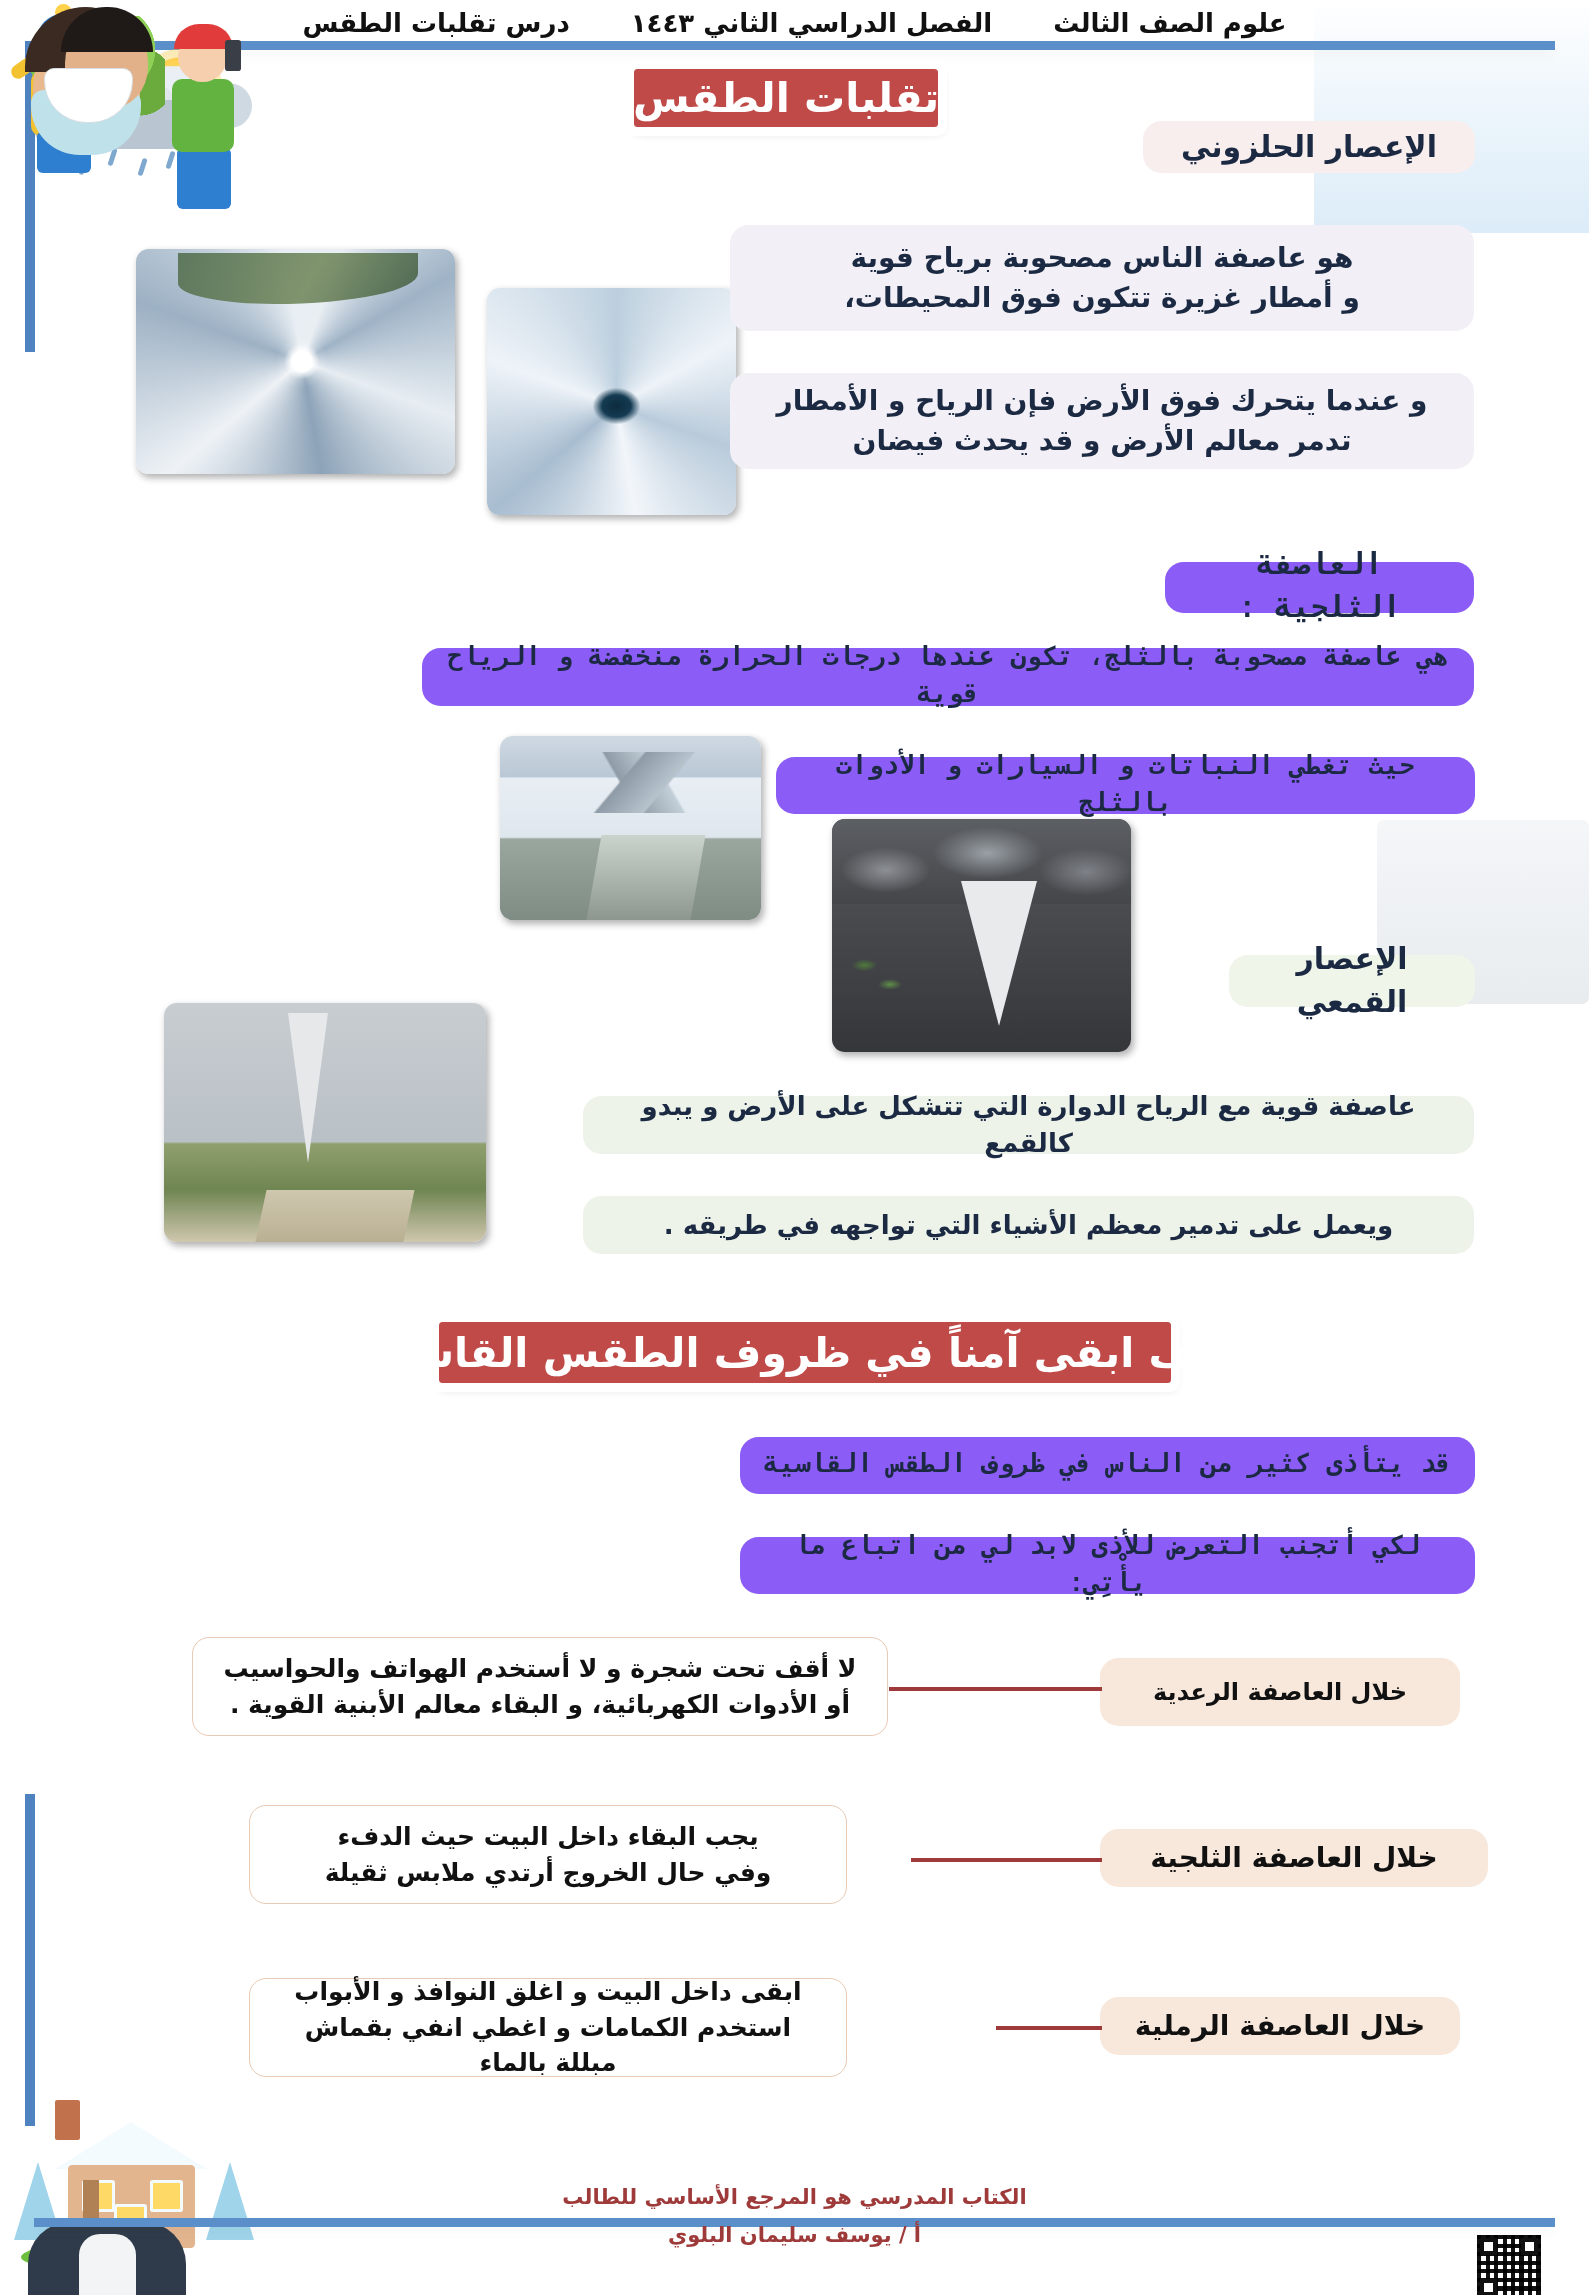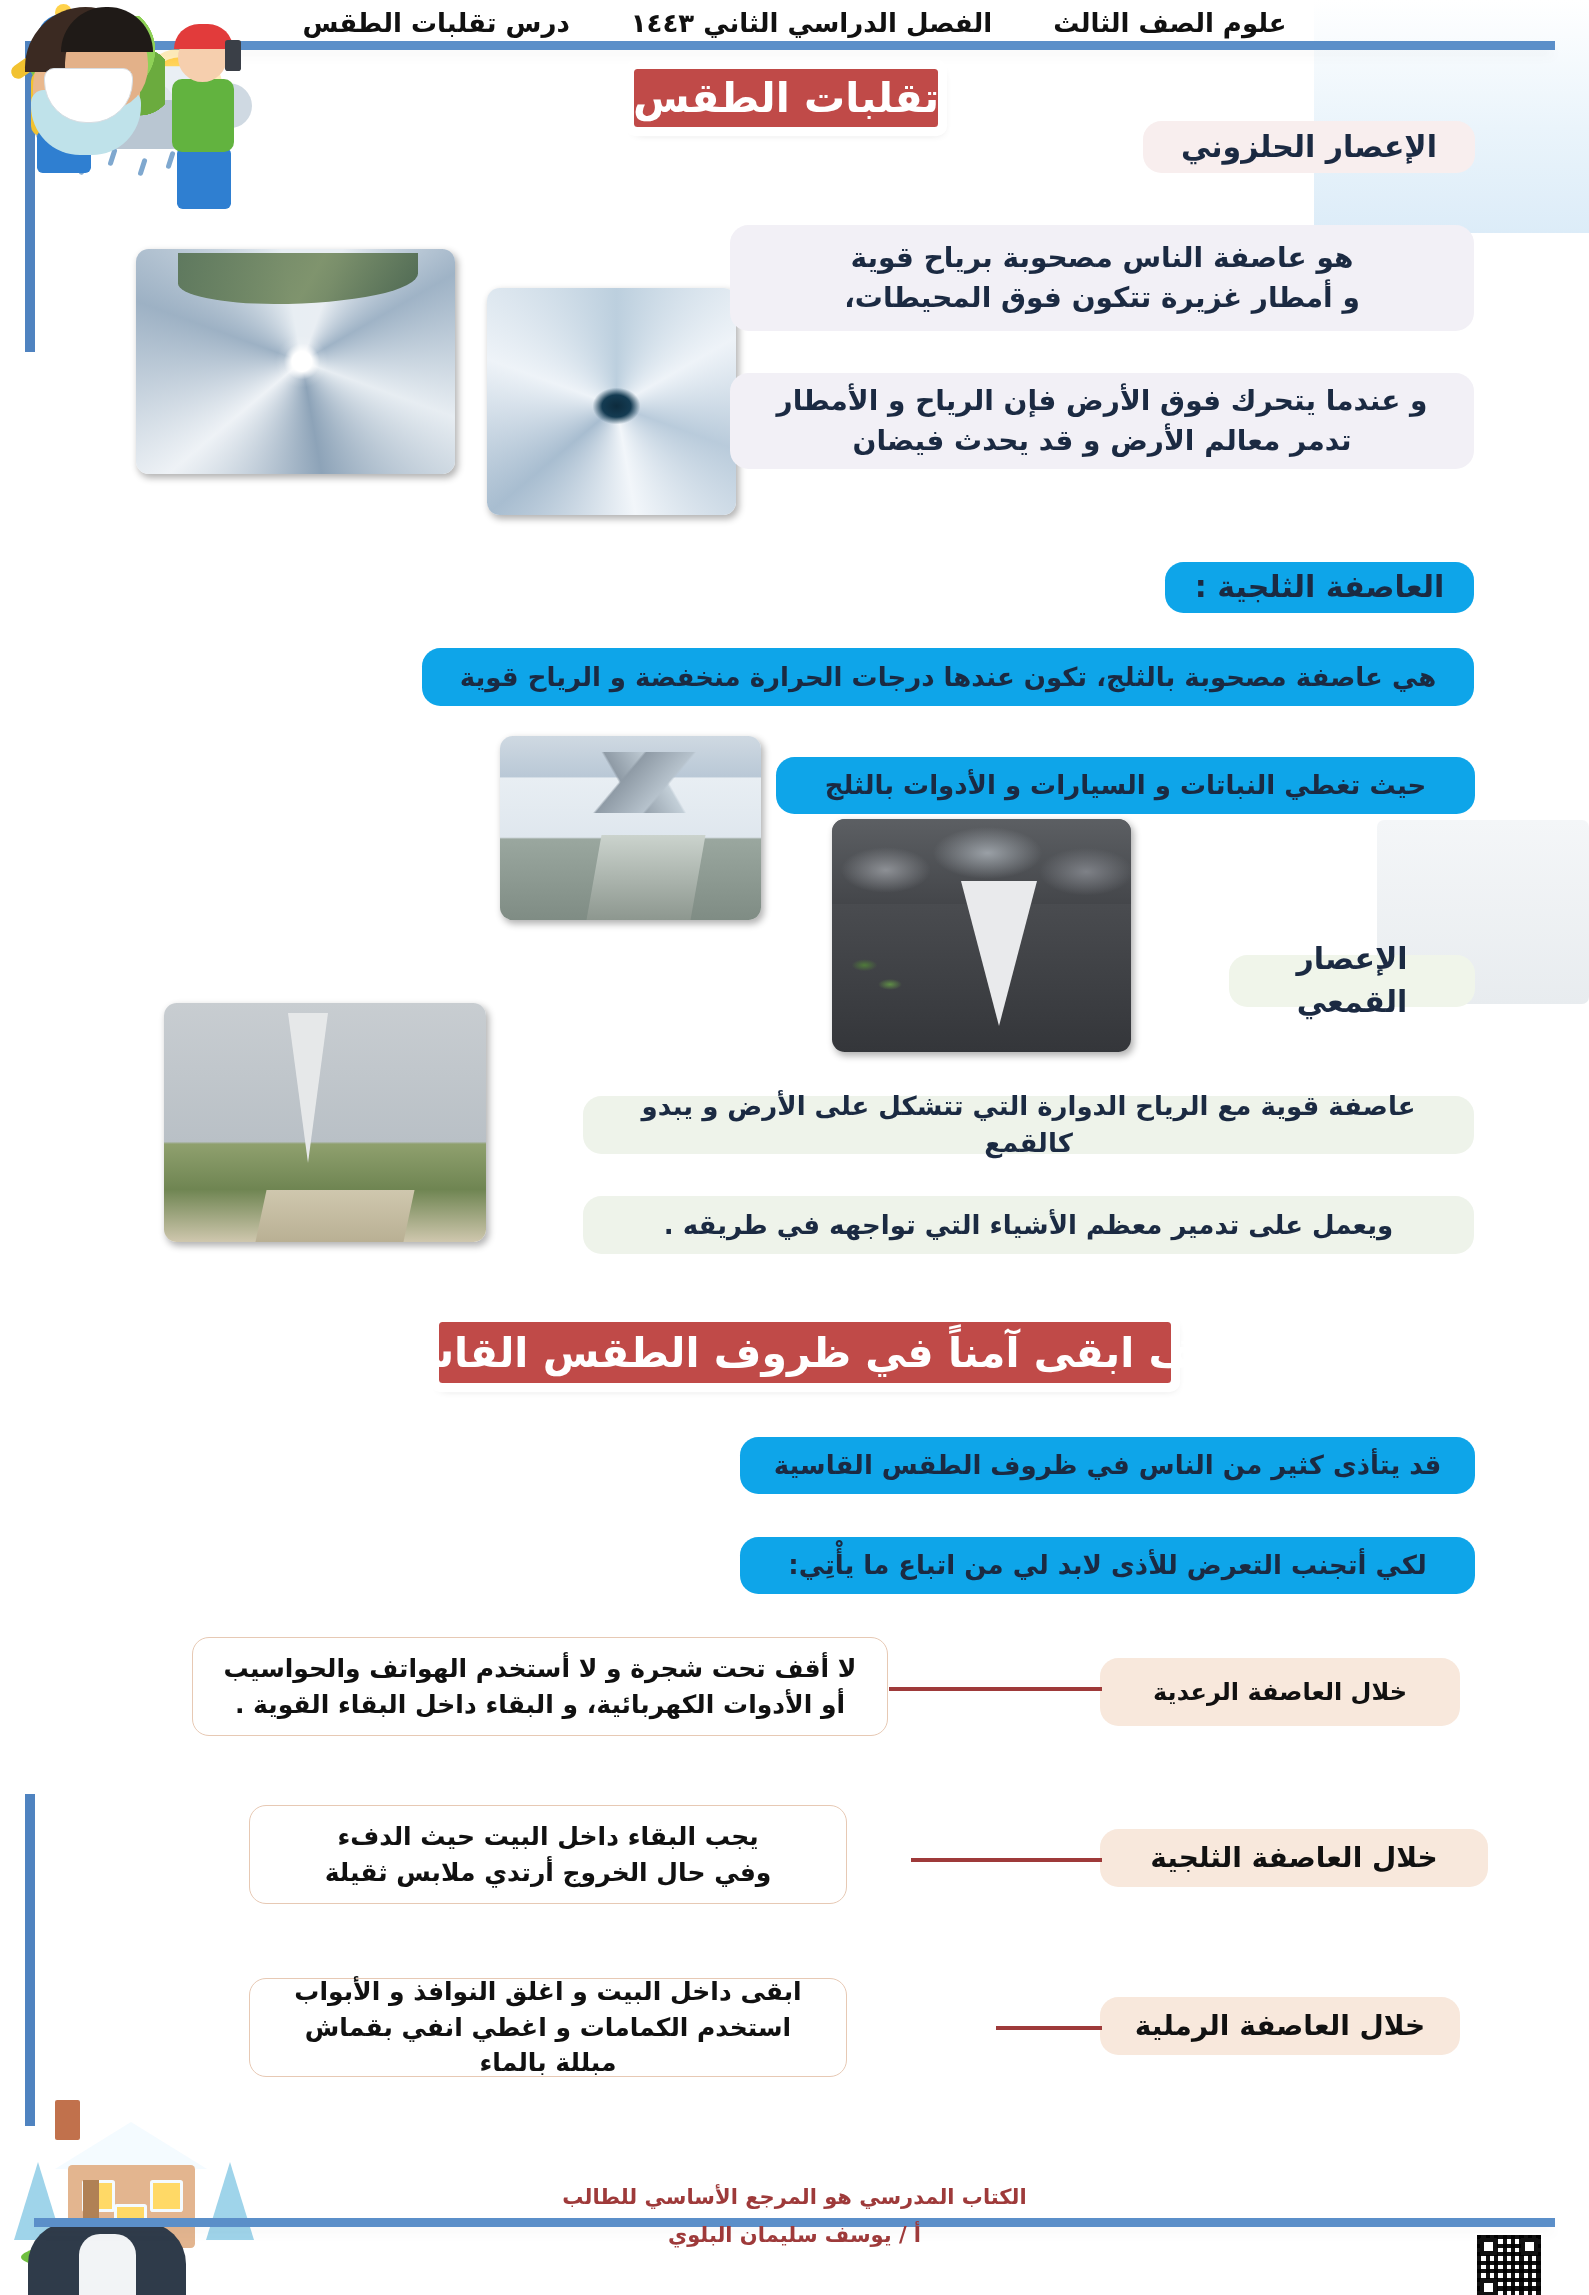--- a/index.html
+++ b/index.html
@@ -119,21 +119,21 @@
     align-items: center;
     justify-content: center;
     text-align: center;
     font-weight: 700;
     color: #1b2a42;
     line-height: 1.42;
     padding: 10px 21px;
   }
   .pill.pink  { background: #f8eeee; }
   .pill.lav   { background: #f2f0f6; }
-  .pill.blue  { background: #0ea5e9; }
+  .pill.blue  { background: #8b5cf6; font-family: Liberation Mono, monospace; }
   .pill.green { background: #eef3ea; }
   .pill.greenlite { background: #f0f5ea; }
   .pill.peach { background: #f8e8dc; color: #111111; }
   .pill.plain { background: #ffffff; color: #111111; border: 0.7px solid #e7c9b4; border-radius: 17px; }
 
   
   #lbl-hurricane { top: 121px;  left: 1143px; width: 332px; height: 52px; font-size: 30px; }
   #txt-hurr-1    { top: 225px;  left: 730px; width: 744px; height: 106px; font-size: 28px; }
   #txt-hurr-2    { top: 373px;  left: 730px; width: 744px; height: 96px; font-size: 28px; }
 
@@ -501,21 +501,21 @@
 </div>
 
 <div class="pill blue" id="txt-safe-1">قد يتأذى كثير من الناس في ظروف الطقس القاسية</div>
 <div class="pill blue" id="txt-safe-2">لكي أتجنب التعرض للأذى لابد لي من اتباع ما يأْتِي:</div>
 
 <div class="pill peach" id="lbl-thunder">خلال العاصفة الرعدية</div>
 <div class="connector" id="conn-1"></div>
 <div class="pill plain" id="adv-thunder">
   <div>
     <span class="adv-line">لا أقف تحت شجرة و لا أستخدم الهواتف والحواسيب</span>
-    <span class="adv-line">أو الأدوات الكهربائية، و البقاء داخل البقاء القوية .</span>
+    <span class="adv-line">أو الأدوات الكهربائية، و البقاء معالم الأبنية القوية .</span>
   </div>
 </div>
 
 <div id="img-winter-kid">
   <div class="pom"></div>
   <div class="hat"></div>
   <div class="head"></div>
   <div class="coat"></div>
   <div class="arm"></div>
   <div class="pants"></div>

